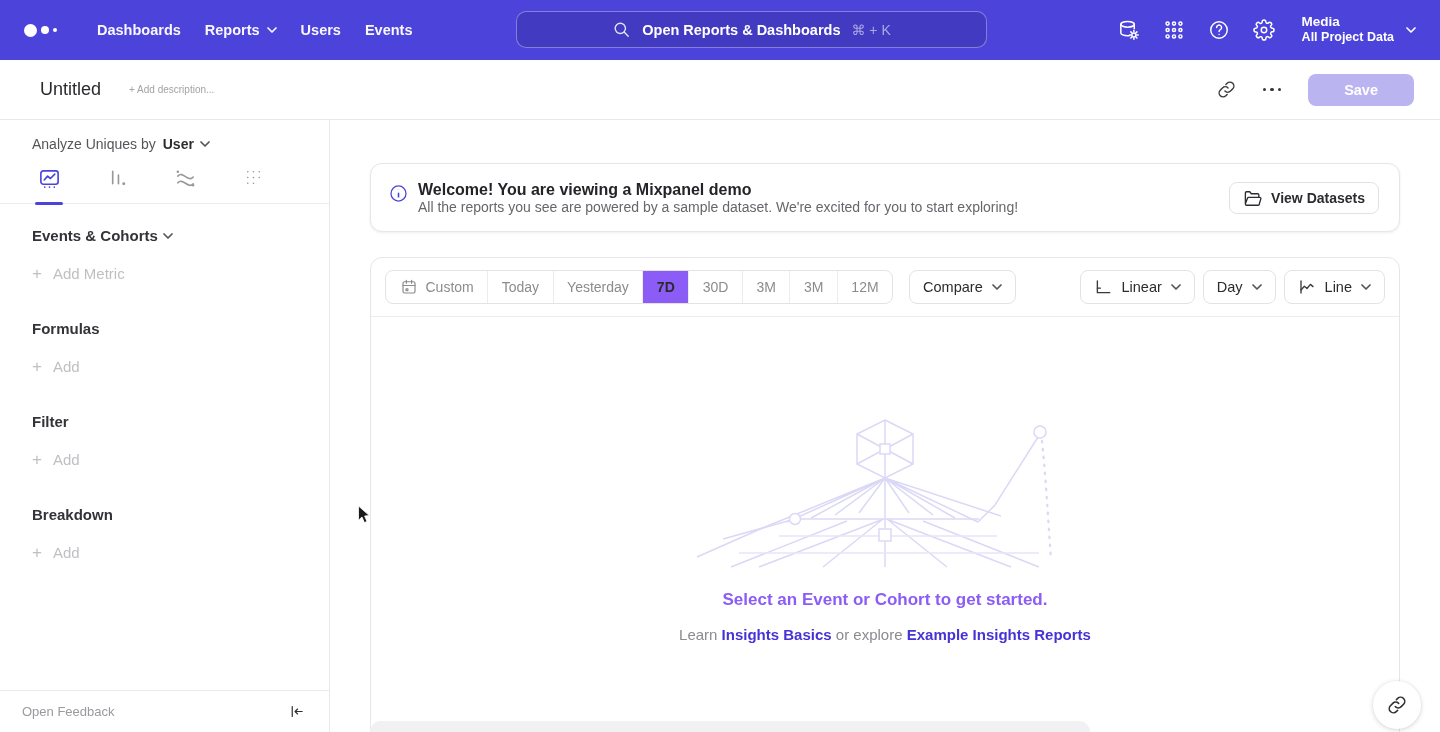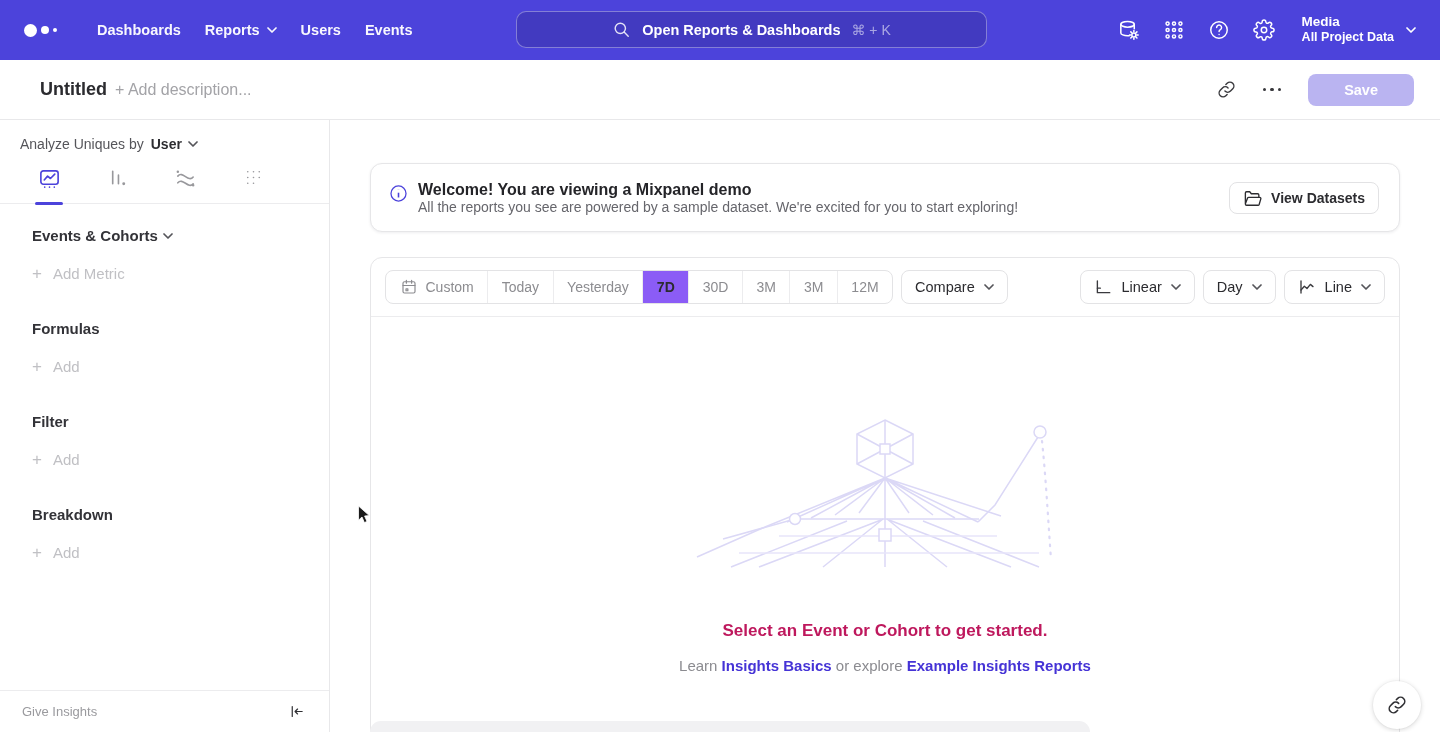--- a/index.html
+++ b/index.html
@@ -37,38 +37,38 @@
   .nav-icon svg { stroke:#fff; fill:none; stroke-width:1.6; stroke-linecap:round; stroke-linejoin:round; }
   .project { display:flex; align-items:center; gap:12px; margin-left:4px; cursor:pointer; }
   .project .p-name  { font-size:13.5px; font-weight:700; line-height:1.2; }
   .project .p-scope { font-size:12.5px; font-weight:600; line-height:1.25; }
 
   
   .report-header {
     height:60px; border-bottom:1px solid #e8e8ea; display:flex; align-items:center;
     padding:0 26px 0 40px; background:#fff;
   }
-  .rh-title { font-size:18px; font-weight:700; color:#2b2b2f; cursor:text; }
-  .rh-desc  { margin-left:8px; font-size:16px; color:#a3a3a7; cursor:text; }
+  .rh-title { font-size:18px; font-weight:400; color:#2b2b2f; cursor:text; }
+  .rh-desc  { margin-left:28px; font-size:10px; color:#a3a3a7; cursor:text; }
   .rh-right { margin-left:auto; display:flex; align-items:center; gap:27px; }
   .icon-btn { cursor:pointer; background:none; border:none; padding:0; }
   .icon-btn svg { stroke:#38383c; fill:none; stroke-width:1.8; stroke-linecap:round; stroke-linejoin:round; }
   .more-dots { display:flex; gap:4px; align-items:center; }
   .more-dots i { width:3.5px; height:3.5px; border-radius:50%; background:#38383c; display:block; }
   .save-btn {
     background:#bab4f1; color:#fff; border:none; border-radius:8px;
     padding:8px 36px; font-size:14.5px; font-weight:600; font-family:inherit; cursor:default;
   }
 
   
   .page-body { display:flex; height:612px; position:relative; }
 
   
   .sidebar { width:330px; flex-shrink:0; border-right:1px solid #e8e8ea; position:relative; }
-  .analyze { padding:16px 0 0 20px; font-size:14px; color:#55555a; display:flex; align-items:center; }
+  .analyze { padding:16px 0 0 32px; font-size:14px; color:#55555a; display:flex; align-items:center; }
   .analyze .val { color:#2d2d31; font-weight:600; margin-left:7px; display:flex; align-items:center; gap:6px; cursor:pointer; }
   .analyze .chev { color:#55555a; }
   .tabs { display:flex; gap:45px; padding:15px 0 0 38px; border-bottom:1px solid #ececee; }
   .tab { color:#98989c; padding-bottom:13px; position:relative; cursor:pointer; }
   .tab svg { stroke:currentColor; fill:none; stroke-width:1.7; stroke-linecap:round; stroke-linejoin:round; }
   .tab.active { color:#4c43db; }
   .tab.active::after {
     content:""; position:absolute; left:-3px; bottom:-2px; width:28px; height:3.5px;
     background:#4c43db; border-radius:4px;
   }
@@ -115,26 +115,26 @@
   .seg-item:first-child { border-left:none; }
   .seg-item.active { background:#8b5cf6; color:#2b2b2f; font-weight:600; }
   .seg-item svg { stroke:#8c8c90; fill:none; stroke-width:1.6; stroke-linecap:round; stroke-linejoin:round; }
   .tbtn {
     display:flex; align-items:center; gap:9px; border:1px solid #e3e3e5; border-radius:8px;
     height:34px; padding:0 13px; background:#fff; font-size:14.5px; color:#2b2b2f;
     font-weight:500; cursor:pointer; font-family:inherit; white-space:nowrap;
   }
   .tbtn .chev { color:#55555a; }
   .tbtn svg.glyph { stroke:#3a3a3e; fill:none; stroke-width:1.8; stroke-linecap:round; stroke-linejoin:round; }
-  .compare { margin-left:8px;align-items:center; }
+  .compare { margin-left:16px;align-items:center; }
   .toolbar-right { margin-left:auto; display:flex; gap:8px; }
 
   .empty { text-align:center; margin-top:100px; }
   .empty-illustration { margin:0 auto; }
-  .empty-title { font-size:17px; font-weight:700; color:#be185d; margin-top:52px; }
+  .empty-title { font-size:17px; font-weight:700; color:#8b5cf6; margin-top:21px; }
   .empty-sub { margin-top:16px; font-size:15px; color:#8b8b90; }
   .empty-sub a { color:#4533d6; font-weight:600; text-decoration:none; cursor:pointer; }
 
   .gray-peek {
     position:absolute; left:40px; bottom:0; width:720px; height:11px;
     background:#f1f1f3; border-radius:14px 14px 0 0;
   }
   .fab {
     position:absolute; right:19px; bottom:3px; width:48px; height:48px; border-radius:50%;
     background:#fff; border:none; cursor:pointer;
@@ -324,21 +324,21 @@
       <div class="section-title">
           <span>Breakdown</span>
         </div>
       <div class="add-row">
         <span class="plus-icon"></span>
         <span>Add</span>
       </div>
     </div>
 
     <div class="sidebar-footer">
-      <span class="feedback">Give Insights</span>
+      <span class="feedback">Open Feedback</span>
       <span class="collapse-btn">
         <svg width="17" height="17" viewBox="0 0 24 24">
             <path d="M6 5v14M20 12H10M13.5 8.5L10 12l3.5 3.5"></path>
           </svg>
       </span>
     </div>
   </aside>
 
   <main class="content">
 

